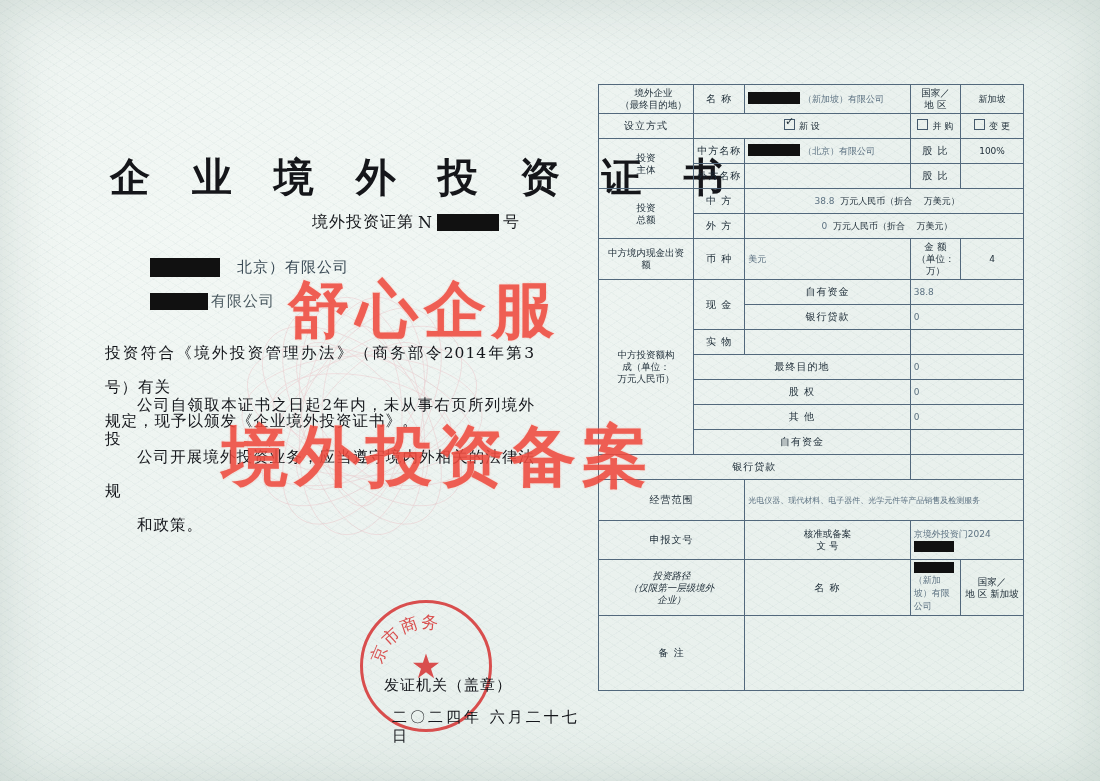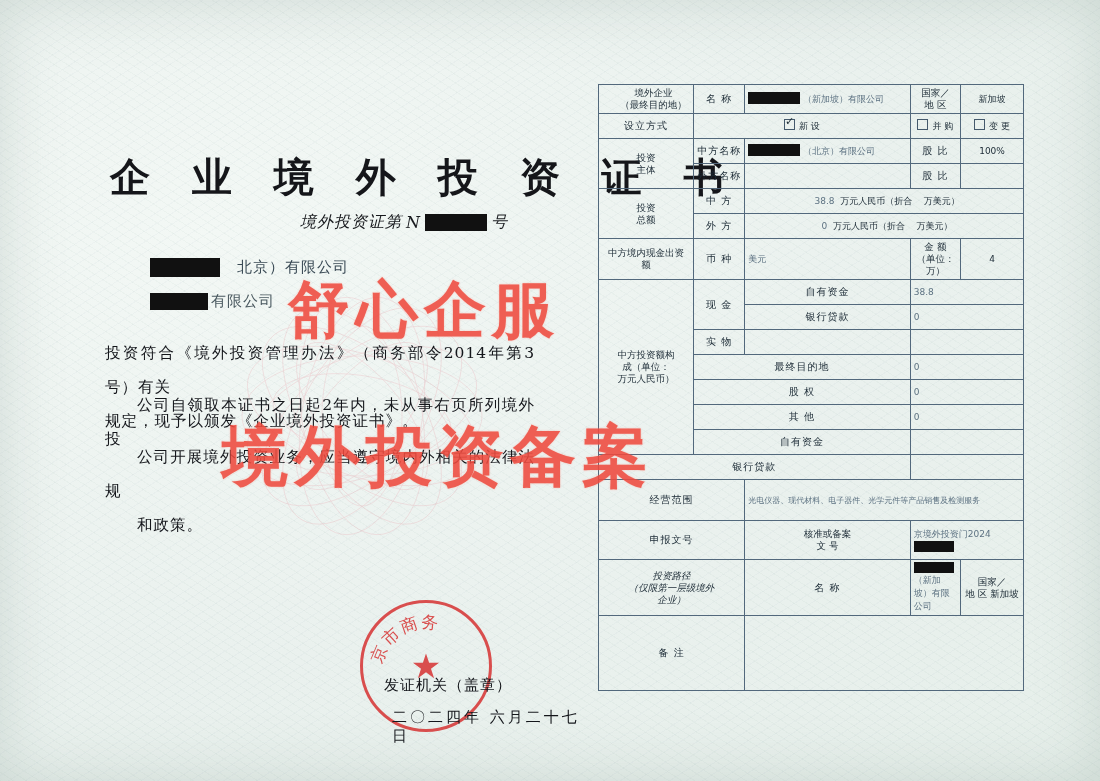--- a/index.html
+++ b/index.html
@@ -33,24 +33,24 @@
   #left{
     position:absolute;left:0;top:0;width:585px;height:781px;
   }
   #cert-title{
     position:absolute;left:110px;top:150px;width:430px;
     font-family:"DejaVu Serif","Liberation Serif",serif;
     font-size:40px;font-weight:700;letter-spacing:14px;
     color:#15161a;white-space:nowrap;
   }
   #cert-no-line{
-    position:absolute;left:300px;top:212px;
+    position:absolute;left:312px;top:212px;
     font-family:"DejaVu Serif","Liberation Serif",serif;
     font-size:16px;color:#16181c;letter-spacing:1px;
-    display:flex;align-items:center;gap:4px;font-style:italic;
+    display:flex;align-items:center;gap:4px;
   }
   #cert-no-line .redact{display:inline-block;height:17px;width:62px;background:#111;}
   #company-line{
     position:absolute;left:150px;top:258px;
     font-size:15px;color:#3a4a55;letter-spacing:1px;
     display:flex;align-items:center;gap:17px;
   }
   #company-line .redact{display:inline-block;height:19px;width:70px;background:#111;}
   #dest-line{
     position:absolute;left:150px;top:292px;

